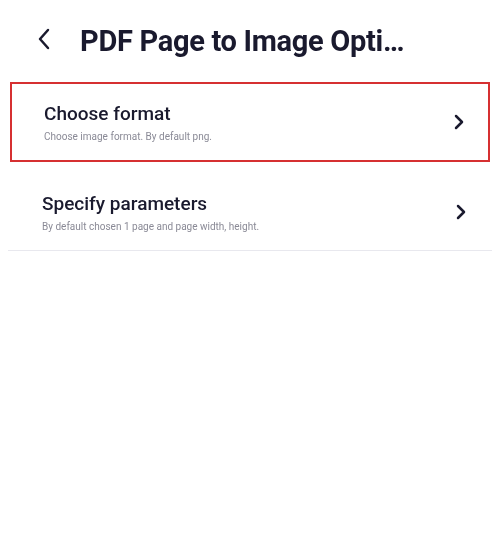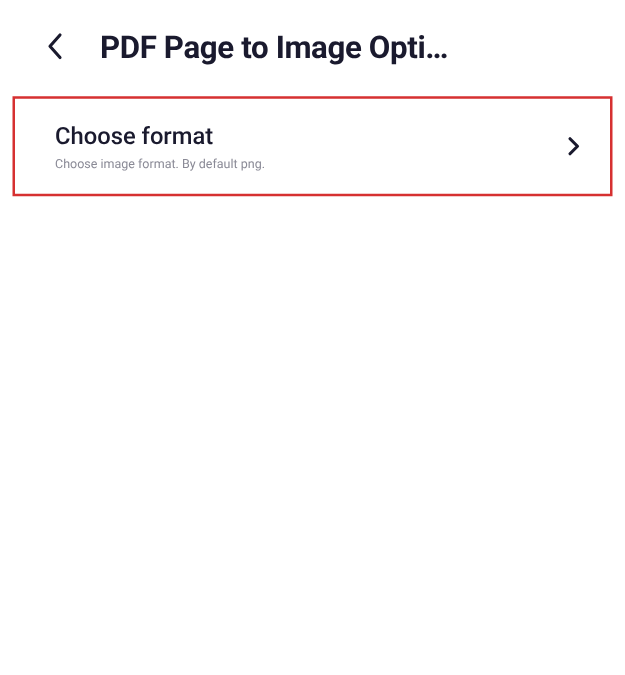--- a/index.html
+++ b/index.html
@@ -27,21 +27,21 @@
       align-items: center;
       justify-content: center;
       cursor: pointer;
       flex-shrink: 0;
     }
     .back-btn svg {
       width: 14px;
       height: 22px;
     }
     .page-title {
-      font-size: 25px;
+      font-size: 29px;
       font-weight: 700;
       color: #1a1a2e;
       white-space: nowrap;
       overflow: hidden;
       text-overflow: ellipsis;
       flex: 1;
       letter-spacing: -0.3px;
     }
     .content {
       padding: 0 8px;
@@ -112,13 +112,24 @@
     </div>
     <div class="chevron">
       <svg viewBox="0 0 10 16" fill="none" stroke="#1a1a2e" stroke-width="2.5" stroke-linecap="round" stroke-linejoin="round">
         <polyline points="2,2 8,8 2,14"></polyline>
       </svg>
     </div>
   </div>
 
   <div class="spacer"></div>
 
+  <div class="list-item">
+    <div class="list-item-text">
+      <div class="list-item-title">Specify parameters</div>
+      <div class="list-item-subtitle">By default chosen 1 page and page width, height.</div>
+    </div>
+    <div class="chevron">
+      <svg viewBox="0 0 10 16" fill="none" stroke="#1a1a2e" stroke-width="2.5" stroke-linecap="round" stroke-linejoin="round">
+        <polyline points="2,2 8,8 2,14"></polyline>
+      </svg>
+    </div>
+  </div>
 </div>
 
 </body></html>

